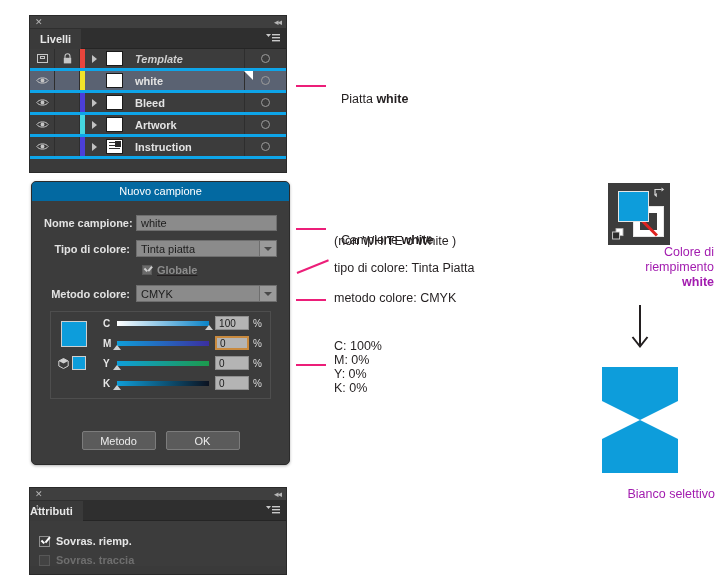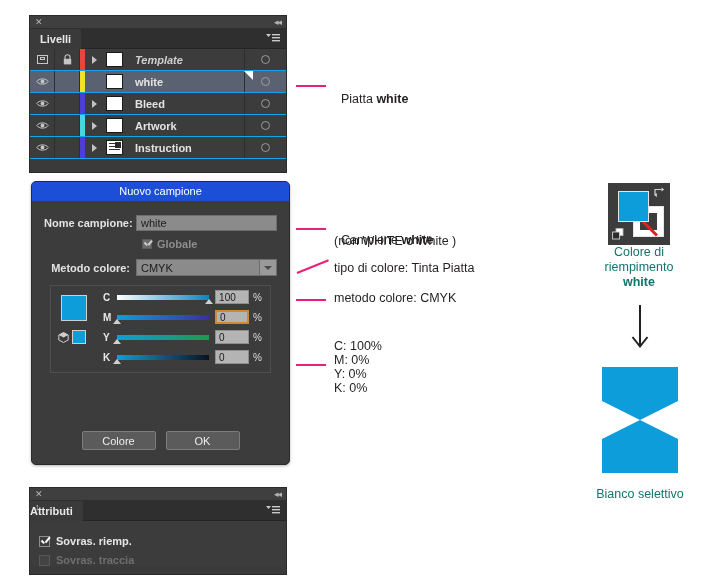--- a/index.html
+++ b/index.html
@@ -56,21 +56,21 @@
     color:#c9c9c9; font-size:11px; line-height:11px;
   }
 
   
   #layers-panel { left:29px; top:15px; width:258px; height:158px; }
   .layers-list { background:#3c3c3c; }
   .layer-row {
     height:22px;
     display:flex;
     align-items:center;
-    border-bottom:1px solid #0ea5e9;
+    border-bottom:3px solid #0ea5e9;
     position:relative;
   }
   .layer-row.selected { background:#5a6272; }
   .col-eye {
     width:25px; height:100%;
     display:flex; align-items:center; justify-content:center;
     border-right:1px solid #2e2e2e;
   }
   .col-lock {
     width:25px; height:100%;
@@ -134,21 +134,21 @@
   
   #swatch-dialog {
     position:absolute; left:31px; top:181px; width:259px; height:284px;
     background:#3c3c3c;
     border-radius:5px;
     border:1px solid #2b2b2b;
     box-shadow:0 1px 3px rgba(0,0,0,.3);
   }
   .dlg-title {
     height:19px; line-height:19px;
-    background:#1d4ed8;
+    background:#0369a1;
     border-radius:4px 4px 0 0;
     text-align:center;
     color:#ffffff;
     font-size:11px;
   }
   .dlg-body { padding:14px 12px 0 12px; }
   .field-row { display:flex; align-items:center; margin-bottom:9px; }
   .field-label {
     color:#e2e2e2; font-size:11px; font-weight:bold;
     text-align:right; width:92px; padding-right:6px; white-space:nowrap;
@@ -169,21 +169,21 @@
     position:relative;
   }
   .select-arrow {
     position:absolute; right:0; top:0; bottom:0; width:17px;
     background:#9a9a9a; border-left:1px solid #6e6e6e;
     display:flex; align-items:center; justify-content:center;
   }
   .select-arrow .caret {
     width:0;height:0;border-left:4px solid transparent;border-right:4px solid transparent;border-top:4px solid #4a4a4a;
   }
-  .global-row { display:flex; align-items:center; margin:-2px 0 9px 98px; }
+  .global-row { display:flex; align-items:center; margin:-2px 0 9px 98px;text-decoration:underline; }
   .check-dis {
     width:10px;height:10px;background:#6b6b6b;border:1px solid #5a5a5a;
     margin-right:5px; position:relative;
   }
   .check-dis:after {
     content:""; position:absolute; left:1px; top:3px;
     width:4px;height:1.5px;background:#d0d0d0;transform:rotate(45deg);
   }
   .check-dis:before {
     content:""; position:absolute; left:3.5px; top:2px;
@@ -317,22 +317,22 @@
     transform:rotate(45deg); transform-origin:left center;
   }
   .fi-swap {
     position:absolute; right:5px; top:4px; width:11px; height:11px;
   }
   .fi-default {
     position:absolute; left:4px; bottom:5px; width:12px; height:12px;
   }
   .right-caption {
     position:absolute;
-    width:150px; text-align:center;
-    font-size:12.5px; line-height:15px; color:#0f766e;
+    width:150px; text-align:right;
+    font-size:12.5px; line-height:15px; color:#a21caf;
   }
   .right-caption b { font-weight:bold; }
   #arrow-down {
     position:absolute; left:630px; top:305px; width:20px; height:44px;
   }
   #hourglass { position:absolute; left:602px; top:367px; width:76px; height:106px; }
 </style>
 </head>
 <body>
 
@@ -468,20 +468,29 @@
 
 <div id="swatch-dialog">
   <div class="dlg-title">Nuovo campione</div>
   <div class="dlg-body">
 
     <div class="field-row">
       <div class="field-label">Nome campione:</div>
       <div class="text-input">white</div>
     </div>
 
+    <div class="field-row">
+      <div class="field-label">Tipo di colore:</div>
+      <div class="select-input">
+        <span>Tinta piatta</span>
+        <span class="select-arrow">
+            <span class="caret"></span>
+          </span>
+      </div>
+    </div>
 
     <div class="global-row">
       <span class="check-dis"></span>
       <span class="global-lbl">Globale</span>
     </div>
 
     <div class="field-row">
       <div class="field-label">Metodo colore:</div>
       <div class="select-input">
         <span>CMYK</span>
@@ -534,21 +543,21 @@
               <span class="grad" style="background:linear-gradient(to right,#0f9ed9,#0b1220);"></span>
               <span class="slider-thumb" style="left:calc(0% - 4px);"></span>
             </span>
             <span class="slider-val">0</span>
             <span class="slider-pct">%</span>
           </div>
         </div>
     </div>
 
     <div class="dlg-buttons">
-      <div class="dlg-btn">Colore</div>
+      <div class="dlg-btn">Metodo</div>
       <div class="dlg-btn">OK</div>
     </div>
   </div>
 </div>
 
 <div class="panel" id="attr-panel">
   <div class="panel-topbar">
     <span class="close-x">✕</span>
     <span class="collapse">◂◂</span>
   </div>

